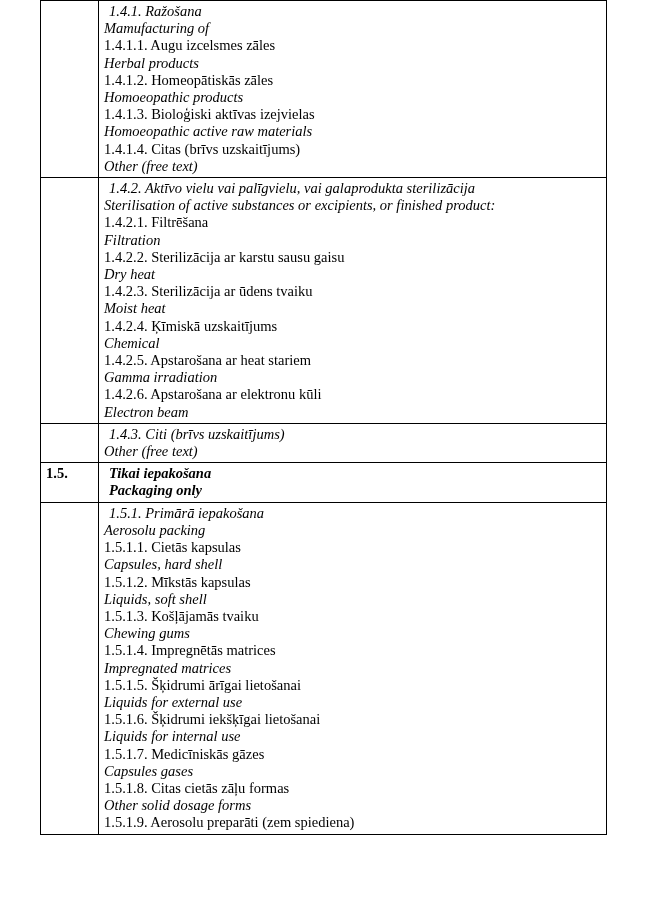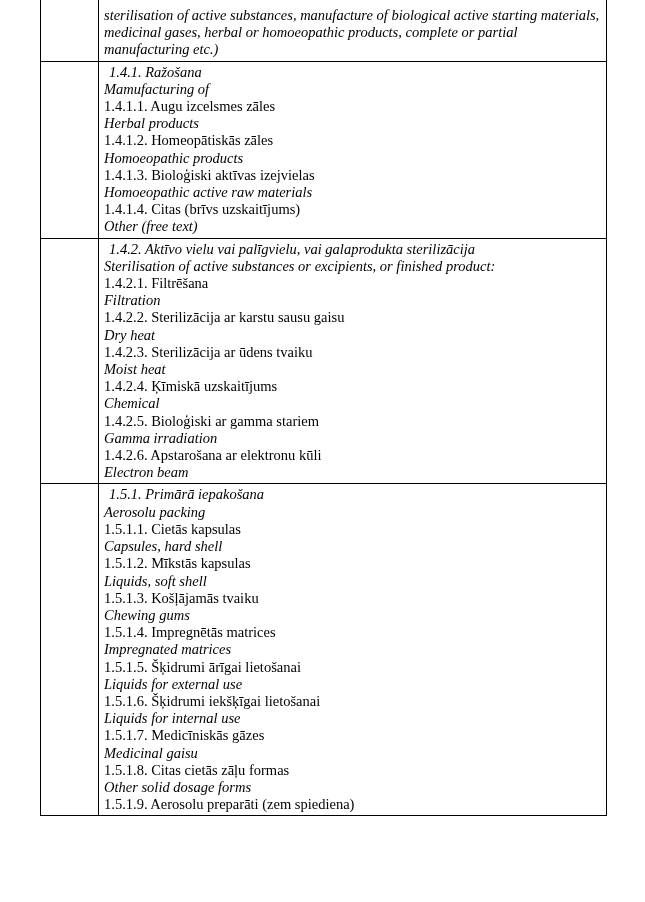--- a/index.html
+++ b/index.html
@@ -52,26 +52,20 @@
   .style-bold { font-style: normal; font-weight: bold; }
   .style-bold-italic { font-style: italic; font-weight: bold; }
   .indent { padding-left: 5px; font-style: italic; }
 </style>
 </head>
 <body>
 
 <div class="page">
   <table class="form-table">
     <tbody id="table-body">
-        <tr class="first-row">
-          <td class="num-cell"></td>
-          <td class="content-cell">
-            <div class="line style-italic">sterilisation of active substances, manufacture of biological active starting materials, medicinal gases, herbal or homoeopathic products, complete or partial manufacturing etc.)</div>
-          </td>
-        </tr>
         <tr>
           <td class="num-cell"></td>
           <td class="content-cell">
             <div class="line style-normal indent">1.4.1. Ražošana</div>
             <div class="line style-italic">Mamufacturing of</div>
             <div class="line style-normal">1.4.1.1. Augu izcelsmes zāles</div>
             <div class="line style-italic">Herbal products</div>
             <div class="line style-normal">1.4.1.2. Homeopātiskās zāles</div>
             <div class="line style-italic">Homoeopathic products</div>
             <div class="line style-normal">1.4.1.3. Bioloģiski aktīvas izejvielas</div>
@@ -86,45 +80,59 @@
             <div class="line style-normal indent">1.4.2. Aktīvo vielu vai palīgvielu, vai galaprodukta sterilizācija</div>
             <div class="line style-italic">Sterilisation of active substances or excipients, or finished product:</div>
             <div class="line style-normal">1.4.2.1. Filtrēšana</div>
             <div class="line style-italic">Filtration</div>
             <div class="line style-normal">1.4.2.2. Sterilizācija ar karstu sausu gaisu</div>
             <div class="line style-italic">Dry heat</div>
             <div class="line style-normal">1.4.2.3. Sterilizācija ar ūdens tvaiku</div>
             <div class="line style-italic">Moist heat</div>
             <div class="line style-normal">1.4.2.4. Ķīmiskā uzskaitījums</div>
             <div class="line style-italic">Chemical</div>
-            <div class="line style-normal">1.4.2.5. Bioloģiski ar gamma stariem</div>
+            <div class="line style-normal">1.4.2.5. Apstarošana ar heat stariem</div>
             <div class="line style-italic">Gamma irradiation</div>
             <div class="line style-normal">1.4.2.6. Apstarošana ar elektronu kūli</div>
             <div class="line style-italic">Electron beam</div>
+          </td>
+        </tr>
+        <tr>
+          <td class="num-cell"></td>
+          <td class="content-cell">
+            <div class="line style-normal indent">1.4.3. Citi (brīvs uzskaitījums)</div>
+            <div class="line style-italic">Other (free text)</div>
+          </td>
+        </tr>
+        <tr>
+          <td class="num-cell">1.5.</td>
+          <td class="content-cell">
+            <div class="line style-bold indent">Tikai iepakošana</div>
+            <div class="line style-bold-italic indent">Packaging only</div>
           </td>
         </tr>
         <tr>
           <td class="num-cell"></td>
           <td class="content-cell">
             <div class="line style-normal indent">1.5.1. Primārā iepakošana</div>
             <div class="line style-italic">Aerosolu packing</div>
             <div class="line style-normal">1.5.1.1. Cietās kapsulas</div>
             <div class="line style-italic">Capsules, hard shell</div>
             <div class="line style-normal">1.5.1.2. Mīkstās kapsulas</div>
             <div class="line style-italic">Liquids, soft shell</div>
             <div class="line style-normal">1.5.1.3. Košļājamās tvaiku</div>
             <div class="line style-italic">Chewing gums</div>
             <div class="line style-normal">1.5.1.4. Impregnētās matrices</div>
             <div class="line style-italic">Impregnated matrices</div>
             <div class="line style-normal">1.5.1.5. Šķidrumi ārīgai lietošanai</div>
             <div class="line style-italic">Liquids for external use</div>
             <div class="line style-normal">1.5.1.6. Šķidrumi iekšķīgai lietošanai</div>
             <div class="line style-italic">Liquids for internal use</div>
             <div class="line style-normal">1.5.1.7. Medicīniskās gāzes</div>
-            <div class="line style-italic">Medicinal gaisu</div>
+            <div class="line style-italic">Capsules gases</div>
             <div class="line style-normal">1.5.1.8. Citas cietās zāļu formas</div>
             <div class="line style-italic">Other solid dosage forms</div>
             <div class="line style-normal">1.5.1.9. Aerosolu preparāti (zem spiediena)</div>
           </td>
         </tr>
       </tbody>
   </table>
 </div>
 
 </body></html>

